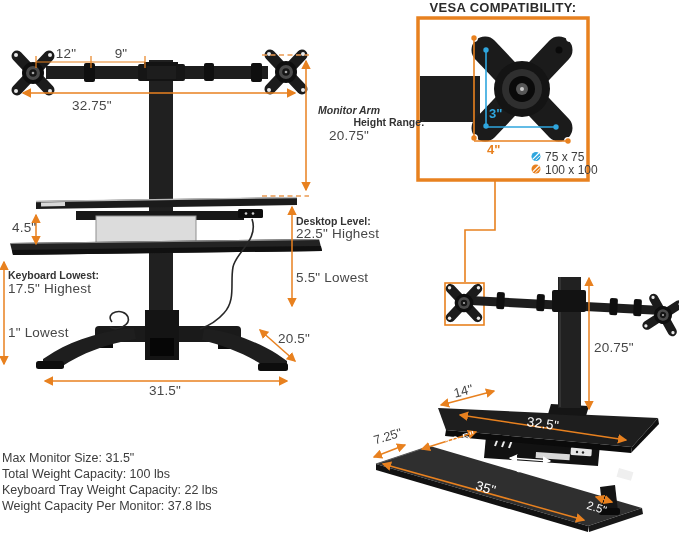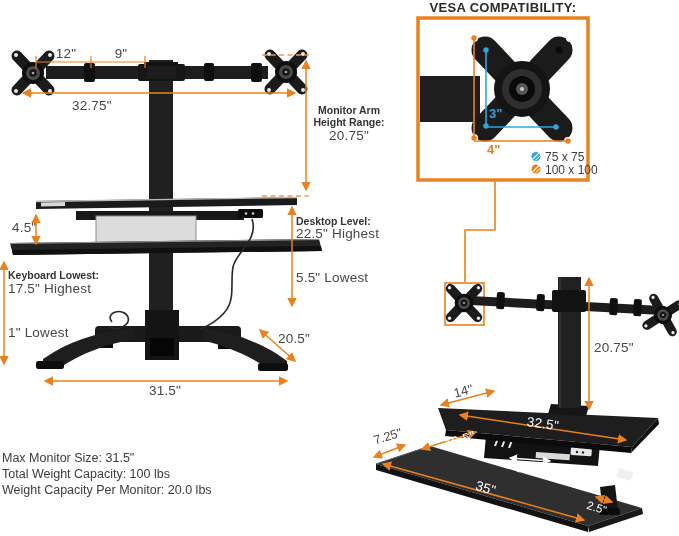--- a/index.html
+++ b/index.html
@@ -190,22 +190,22 @@
 <div class="lbl vesa-title" style="left:412px;top:0;width:182px;text-align:center;">VESA COMPATIBILITY:</div>
 <div class="lbl legend" style="left:545px;top:150px;">75 x 75</div>
 <div class="lbl legend" style="left:545px;top:163px;">100 x 100</div>
 <div class="lbl blue" style="left:489px;top:106px;">3"</div>
 <div class="lbl orange" style="left:487px;top:142px;">4"</div>
 
 <div class="lbl val center" style="left:52px;top:46px;width:28px;">12"</div>
 <div class="lbl val center" style="left:107px;top:46px;width:28px;">9"</div>
 <div class="lbl val" style="left:72px;top:98px;">32.75"</div>
 
-<div class="lbl sm-bold center" style="left:305px;top:104px;width:88px;">Monitor Arm</div>
-<div class="lbl sm-bold center" style="left:305px;top:116px;width:88px;">Height Range:</div>
+<div class="lbl sm-bold center" style="left:305px;top:104px;width:88px;font-style:italic;">Monitor Arm</div>
+<div class="lbl sm-bold center" style="left:305px;top:116px;width:88px;padding-left:40px;">Height Range:</div>
 <div class="lbl val center" style="left:305px;top:128px;width:88px;">20.75"</div>
 
 <div class="lbl val" style="left:12px;top:220px;">4.5"</div>
 <div class="lbl sm-bold" style="left:296px;top:215px;">Desktop Level:</div>
 <div class="lbl val" style="left:296px;top:226px;">22.5" Highest</div>
 <div class="lbl val" style="left:296px;top:270px;">5.5" Lowest</div>
 <div class="lbl sm-bold" style="left:8px;top:269px;">Keyboard Lowest:</div>
 <div class="lbl val" style="left:8px;top:281px;">17.5" Highest</div>
 <div class="lbl val" style="left:8px;top:325px;">1" Lowest</div>
 <div class="lbl val" style="left:278px;top:331px;">20.5"</div>
@@ -216,16 +216,17 @@
 <div class="lbl val white rot" style="left:528px;top:414px;transform:rotate(8deg);">32.5"</div>
 <div class="lbl val13 white rot" style="left:443px;top:437px;transform:rotate(-17deg);">10.5"</div>
 <div class="lbl val12 rot" style="left:372px;top:434px;transform:rotate(-17deg);">7.25"</div>
 <div class="lbl val12 white rot" style="left:516px;top:461px;transform:rotate(3deg);">9.5"</div>
 <div class="lbl val white rot" style="left:478px;top:478px;transform:rotate(16deg);">35"</div>
 <div class="lbl white rot" style="left:589px;top:499px;font-size:11.5px;transform:rotate(17deg);">2.5"</div>
 
 <div class="lbl" style="left:2px;top:450px;">
   <div class="spec">Max Monitor Size: 31.5"</div>
   <div class="spec">Total Weight Capacity: 100 lbs</div>
-  <div class="spec">Weight Capacity Per Monitor: 20.0 lbs</div>
+  <div class="spec">Keyboard Tray Weight Capacity: 22 lbs</div>
+  <div class="spec">Weight Capacity Per Monitor: 37.8 lbs</div>
 </div>
 
 </div>
 
 </body></html>

